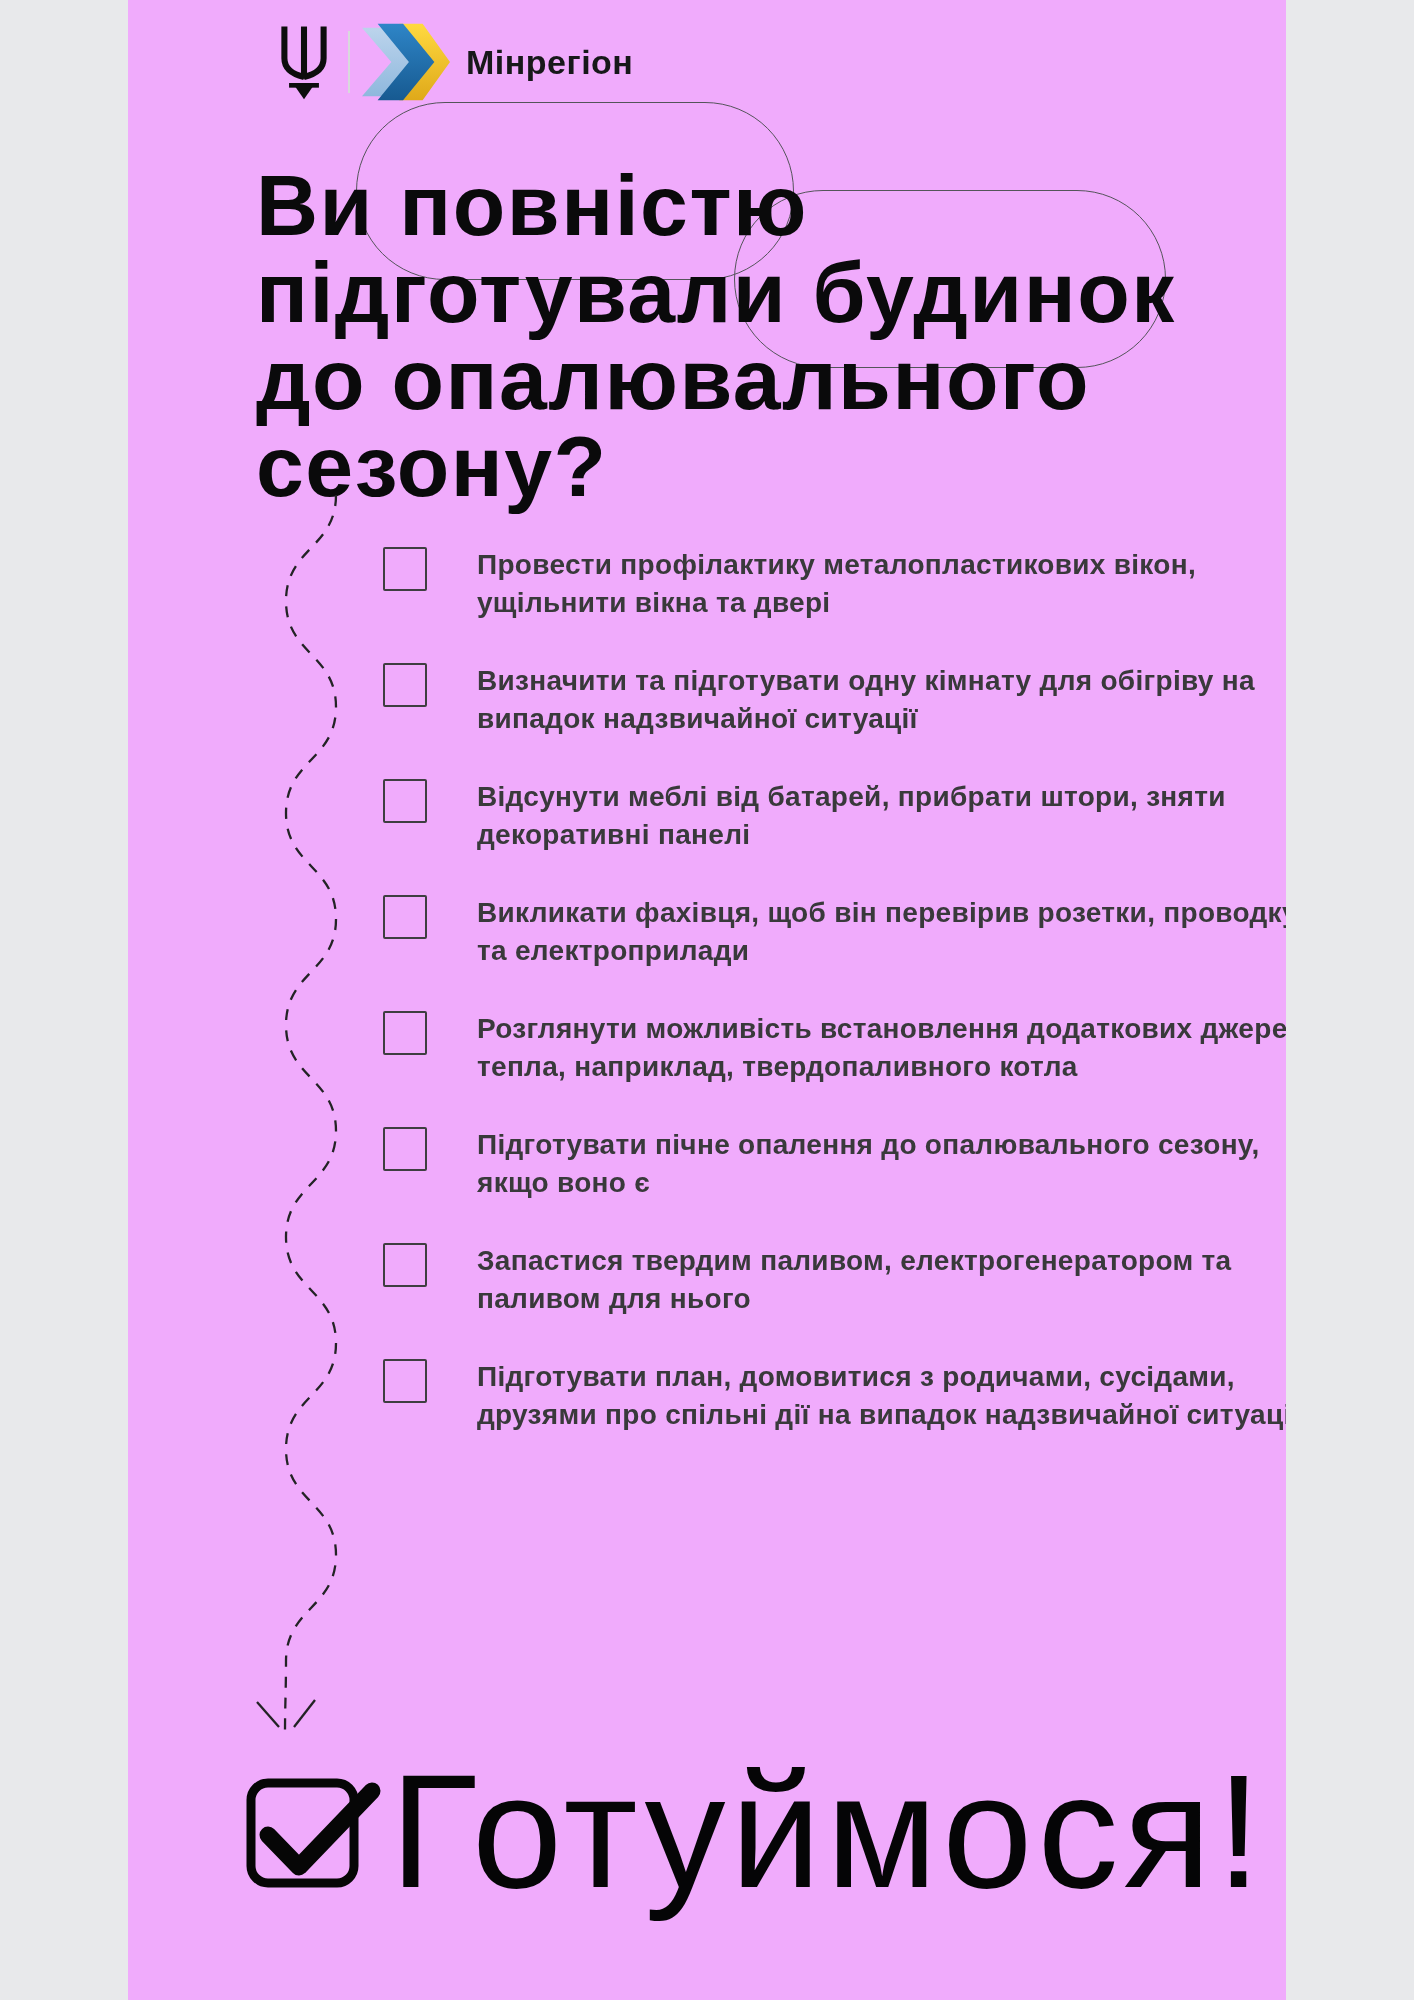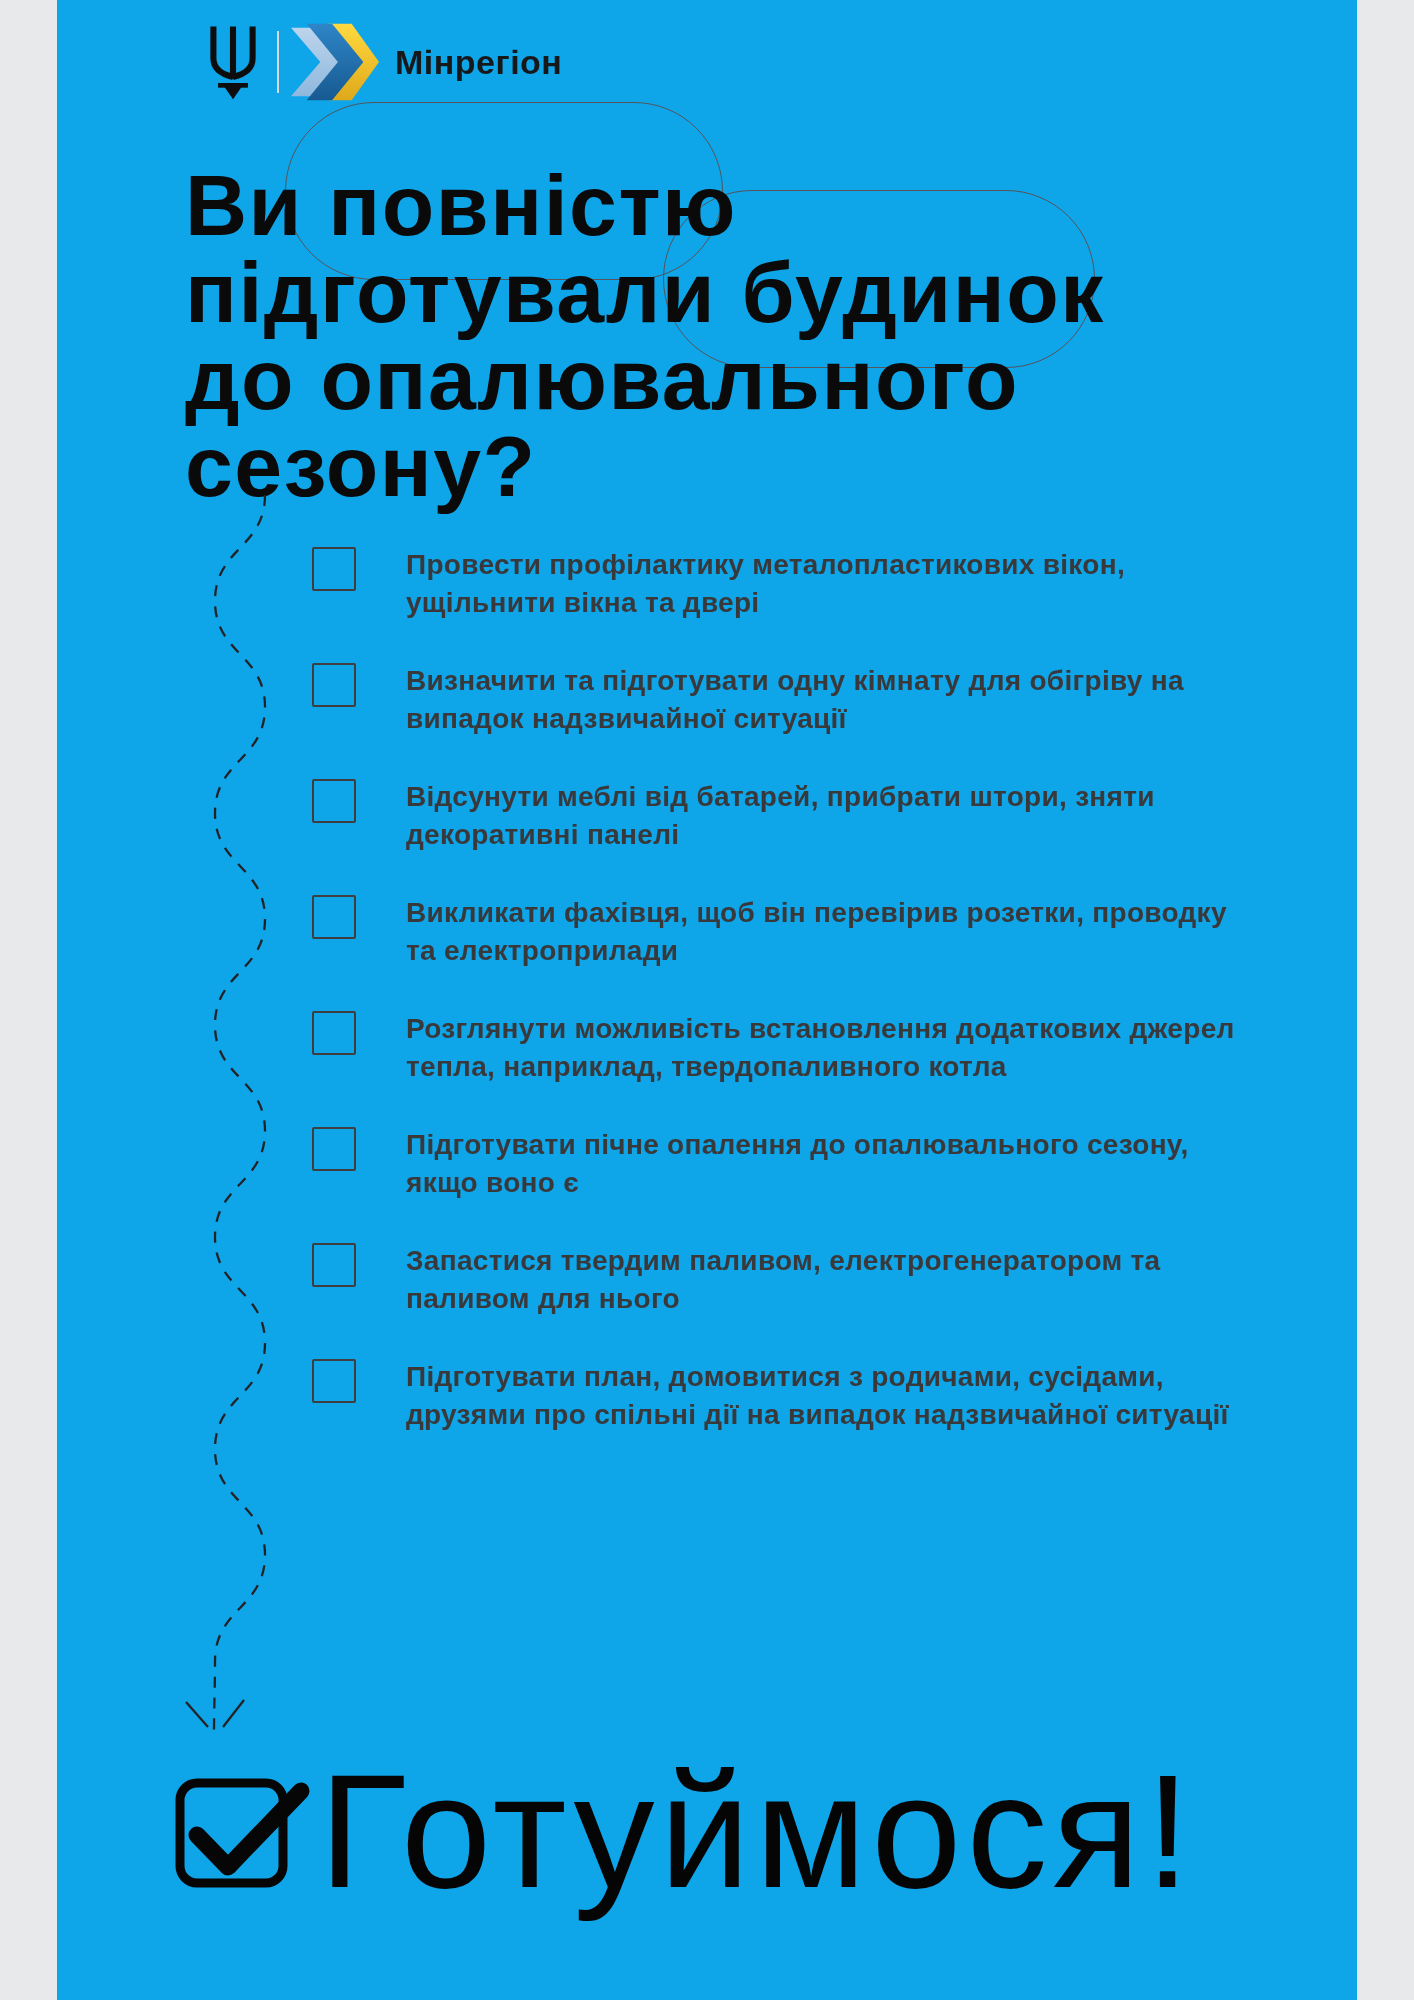--- a/index.html
+++ b/index.html
@@ -1,17 +1,17 @@
 <!DOCTYPE html>
 <html lang="uk"><head>
 <meta charset="utf-8">
 <style>
   html,body{margin:0;padding:0;}
   body{font-family:"Liberation Sans","DejaVu Sans",sans-serif;background:#e8e9eb;}
-  .poster{position:relative;width:1300px;height:2000px;background:#0ea5e9;overflow:hidden;margin:0 auto;}
+  .poster{position:relative;width:1158px;height:2000px;background:#f0abfc;overflow:hidden;margin:0 auto;}
 
   
   .logo-row{position:absolute;left:148px;top:22px;display:flex;align-items:center;height:80px;}
   .logo-divider{width:2px;height:62px;background:#d8d9dc;margin:0 12px 0 16px;}
   .chevrons{margin-right:16px;}
   .org-name{font-size:34px;font-weight:700;color:#17181a;letter-spacing:.5px;}
 
   
   .heading{position:absolute;left:128px;top:130px;font-size:86px;line-height:87px;
            font-weight:700;color:#0a0a0b;letter-spacing:1.5px;white-space:pre-line;margin-top:32px;}

